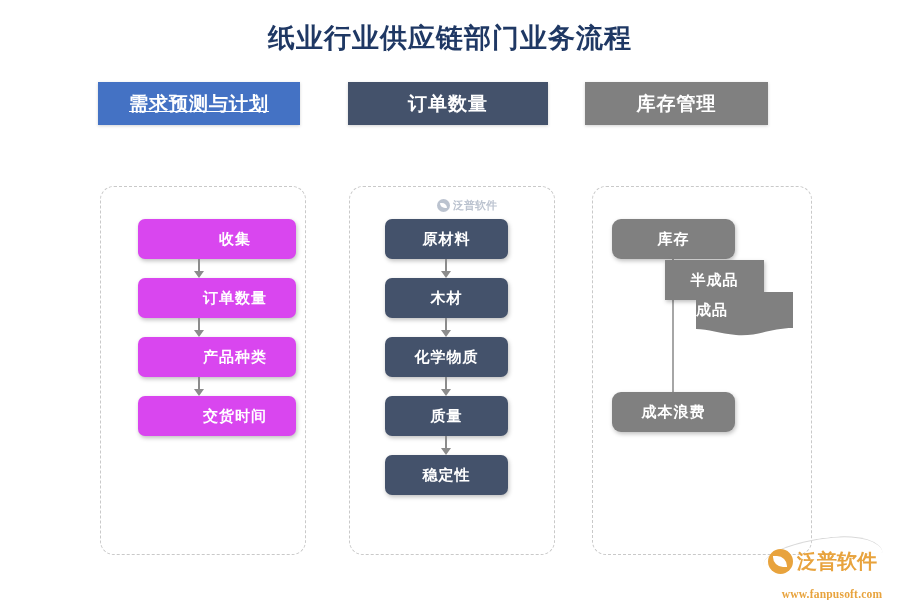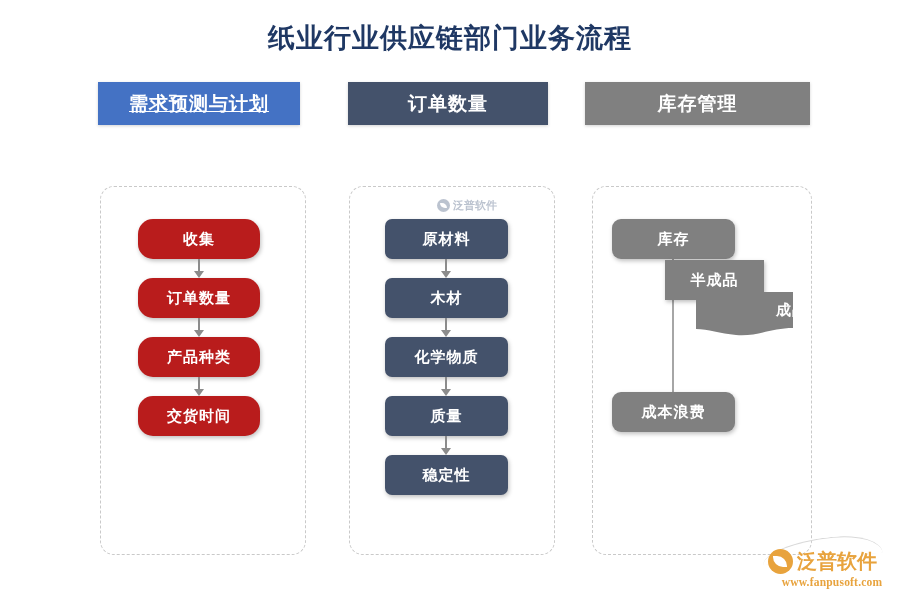--- a/index.html
+++ b/index.html
@@ -46,21 +46,21 @@
     color: #ffffff;
     font-size: 19px;
     font-weight: bold;
     font-family: "Liberation Serif", "DejaVu Serif", serif;
     letter-spacing: 1px;
     white-space: nowrap;
     box-shadow: 0 1px 3px rgba(0,0,0,0.18);
   }
   #header-0 { left: 98px;  top: 82px; width: 202px; background: #4472C4; text-decoration: underline; }
   #header-1 { left: 348px; top: 82px; width: 200px; background: #44526B; }
-  #header-2 { left: 585px; top: 82px; width: 225px; background: #808080; }
+  #header-2 { left: 585px; top: 82px; width: 183px; background: #808080; }
 
   
   .dash-box {
     position: absolute;
     top: 186px;
     height: 367px;
     border: 1px dashed #c9c9c9;
     border-radius: 14px;
     background: #ffffff;
   }
@@ -75,21 +75,21 @@
     align-items: center;
     justify-content: center;
     color: #ffffff;
     font-size: 15px;
     font-weight: bold;
     font-family: "Liberation Sans", "DejaVu Sans", sans-serif;
     letter-spacing: 1px;
     white-space: nowrap;
     box-shadow: 1px 2px 4px rgba(0,0,0,0.25);
   }
-  .node.blue  { background: #b91c1c; border-radius: 15px; }
+  .node.blue  { background: #d946ef; border-radius: 7px; padding-left: 36px; }
   .node.slate { background: #44526B; border-radius: 7px; }
   .node.gray  { background: #808080; border-radius: 9px; }
   .node.gray-sq { background: #808080; border-radius: 0; }
 
   
   .c1 { left: 138px; width: 122px; height: 40px; }
   .c2 { left: 385px; width: 123px; height: 40px; }
 
   
   .arrow {
@@ -183,21 +183,21 @@
   }
   #brand .brand-name {
     font-size: 20px;
     font-weight: bold;
     color: #E8A33D;
     font-family: "Liberation Serif", "DejaVu Serif", serif;
     letter-spacing: 0px;
     white-space: nowrap;
   }
   #brand .brand-url {
-    margin-top: 1px;
+    margin-top: 13px;
     font-size: 11.5px;
     font-weight: bold;
     color: #E8A33D;
     font-family: "Liberation Serif", "DejaVu Serif", serif;
     letter-spacing: 0.2px;
     white-space: nowrap;
     text-align: center;
   }
   #brand .brand-swoosh {
     position: absolute;
@@ -307,21 +307,21 @@
   </div>
 
   <div class="node gray-sq" style="left:665px; top:260px; width:99px; height:40px">
     <span>半成品</span>
   </div>
 
   <div style="position:absolute; left:696px; top:292px; width:97px; height:45px;">
     <svg width="97" height="45" viewBox="0 0 97 45" style="position:absolute;left:0;top:0;display:block;">
       <path d="M0,0 L97,0 L97,36 C75,36 60,45 40,43 C24,41.5 12,37 0,37 Z" fill="#808080"></path>
     </svg>
-    <div style="position:absolute;left:15px;top:0;width:97px;height:36px;display:flex;align-items:center;justify-content:flex-end;
+    <div style="position:absolute;left:0;top:0;width:97px;height:36px;display:flex;align-items:center;justify-content:flex-start;
                 color:#ffffff;font-size:15px;font-weight:bold;letter-spacing:1px;white-space:nowrap;">
       <span>成品</span>
     </div>
   </div>
 
   <div class="node gray" style="left:612px; top:392px; width:123px; height:40px">
     <span>成本浪费</span>
   </div>
 
   <div id="brand">

